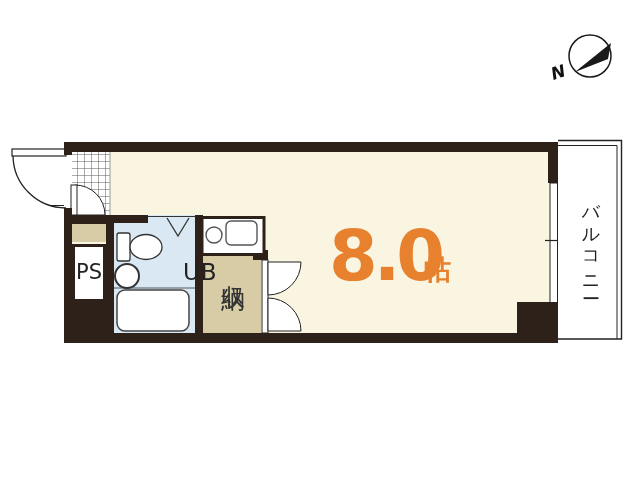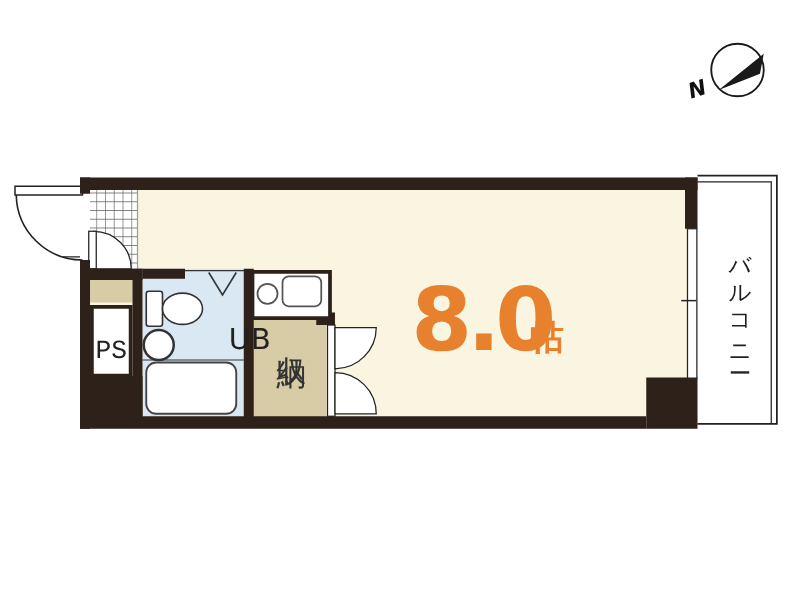--- a/index.html
+++ b/index.html
@@ -4,21 +4,21 @@
 <style>
   html,body{margin:0;padding:0;background:#ffffff;}
   #stage{position:relative;width:640px;height:480px;background:#ffffff;overflow:hidden;
          font-family:"DejaVu Sans","Liberation Sans",sans-serif;}
   #plan-svg{position:absolute;left:0;top:0;width:640px;height:480px;}
   .label{position:absolute;white-space:nowrap;}
   .lbl-room-name{left:340px;top:193px;font-size:26px;font-weight:bold;color:#e8812e;letter-spacing:2px;}
   .lbl-room-size{left:329px;top:221px;font-size:70px;font-weight:bold;color:#e8812e;letter-spacing:-4px;line-height:1;}
   .lbl-room-unit{left:424px;top:252px;font-size:27px;font-weight:bold;color:#e8812e;}
   .lbl-ub{left:147px;top:259px;font-size:23px;color:#222222;letter-spacing:1px;margin-left:36px;}
-  .lbl-ps{left:72px;top:270px;width:34px;text-align:center;font-size:21px;color:#222222;font-family:Liberation Mono, monospace;}
+  .lbl-ps{left:72px;top:260px;width:34px;text-align:center;font-size:21px;color:#222222;}
   .lbl-closet{left:217px;top:266px;font-size:24px;color:#333333;letter-spacing:3px;
               writing-mode:vertical-rl;text-orientation:upright;}
   .lbl-balcony{left:579px;top:191px;font-size:18px;color:#222222;letter-spacing:4px;
                writing-mode:vertical-rl;text-orientation:upright;}
   .lbl-north{left:551px;top:62px;font-size:17px;font-weight:bold;font-style:italic;color:#111111;
              transform:rotate(-18deg);}
 </style>
 </head>
 <body>
 

